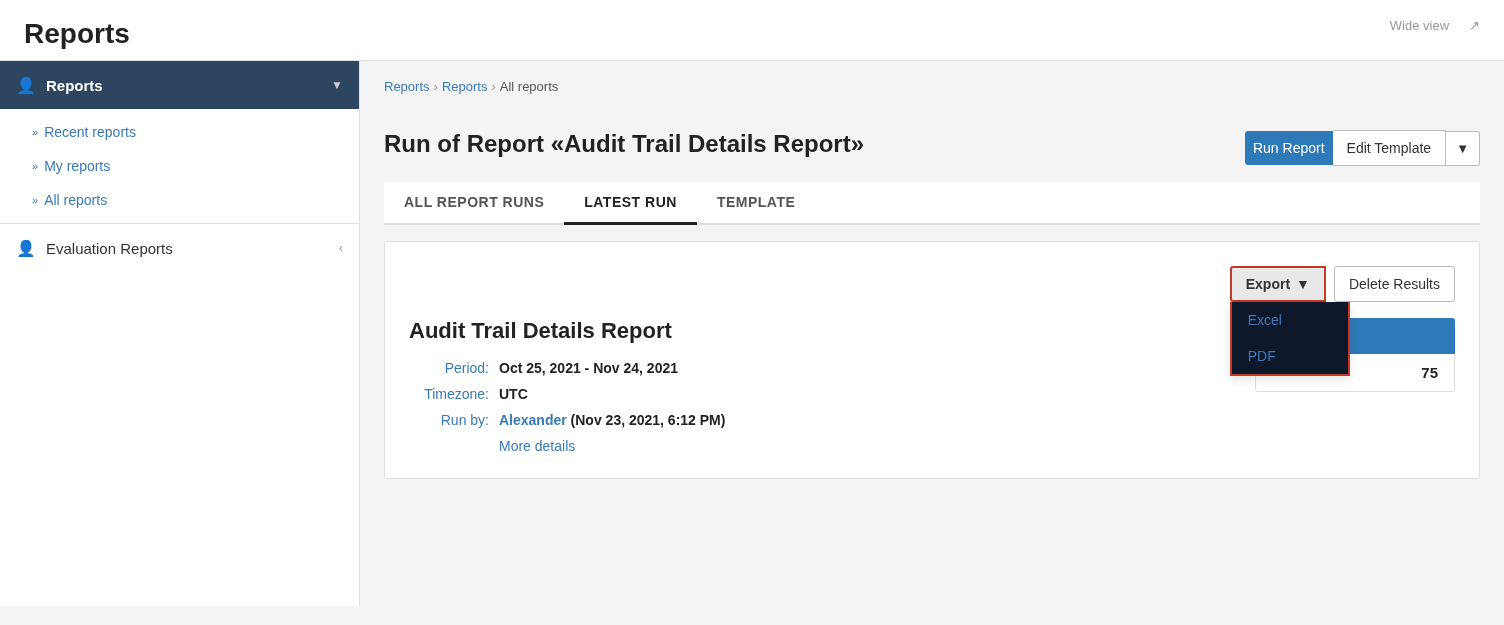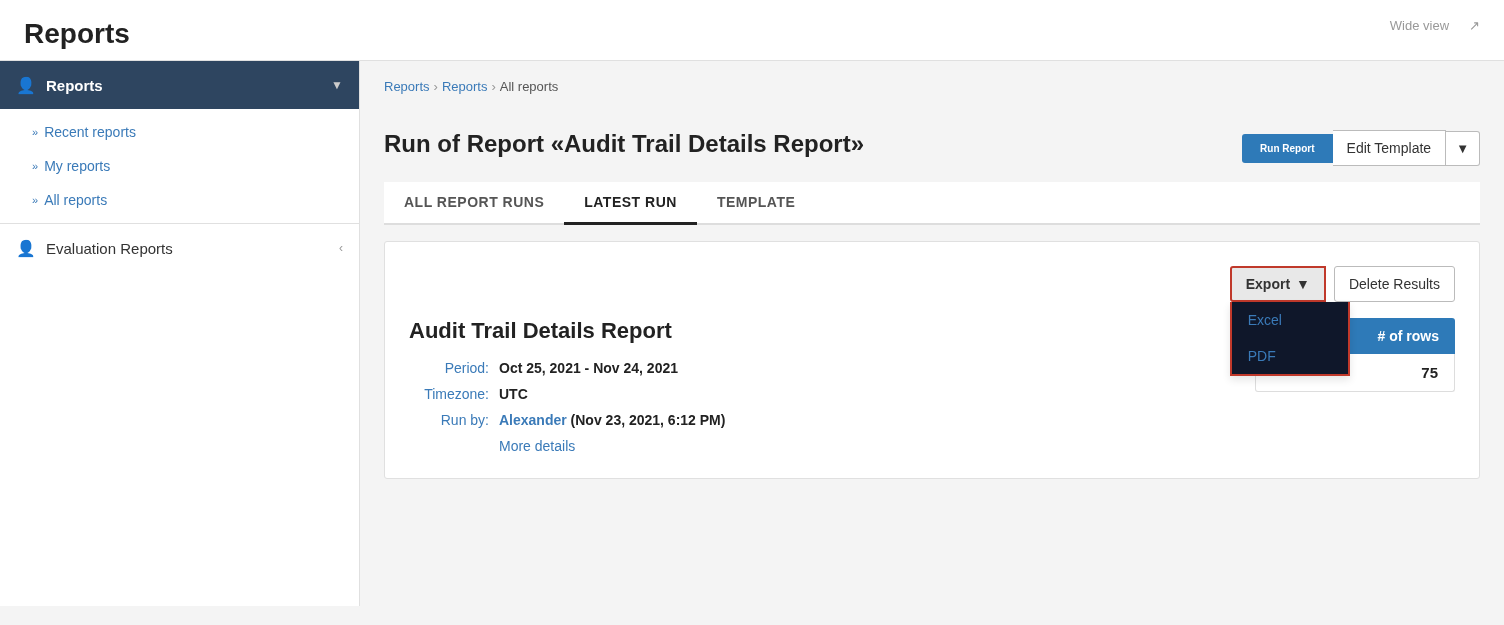--- a/index.html
+++ b/index.html
@@ -152,23 +152,23 @@
     }
     .report-actions {
       display: flex;
       gap: 0;
       align-items: center;
     }
     .btn-run {
       background: #2e7ab8;
       color: #fff;
       border: none;
-      padding: 9px 18px;
-      font-size: 10px;
-      font-weight: 700;
+      padding: 9px 8px;
+      font-size: 14px;
+      font-weight: 400;
       cursor: pointer;
       border-radius: 3px 0 0 3px;
     }
     .btn-edit-template {
       background: #fff;
       color: #333;
       border: 1px solid #bbb;
       padding: 9px 14px;
       font-size: 14px;
       font-weight: 500;
@@ -304,21 +304,20 @@
     .more-details {
       color: #3a7ab8;
       font-size: 14px;
       cursor: pointer;
       padding-left: 90px;
     }
 
     
     .stats-box {
       min-width: 200px;
-      text-align: right;
     }
     .stat-header {
       background: #2e7ab8;
       color: #fff;
       padding: 10px 16px;
       font-size: 14px;
       font-weight: 600;
       border-radius: 3px 3px 0 0;
     }
     .stat-value-row {

